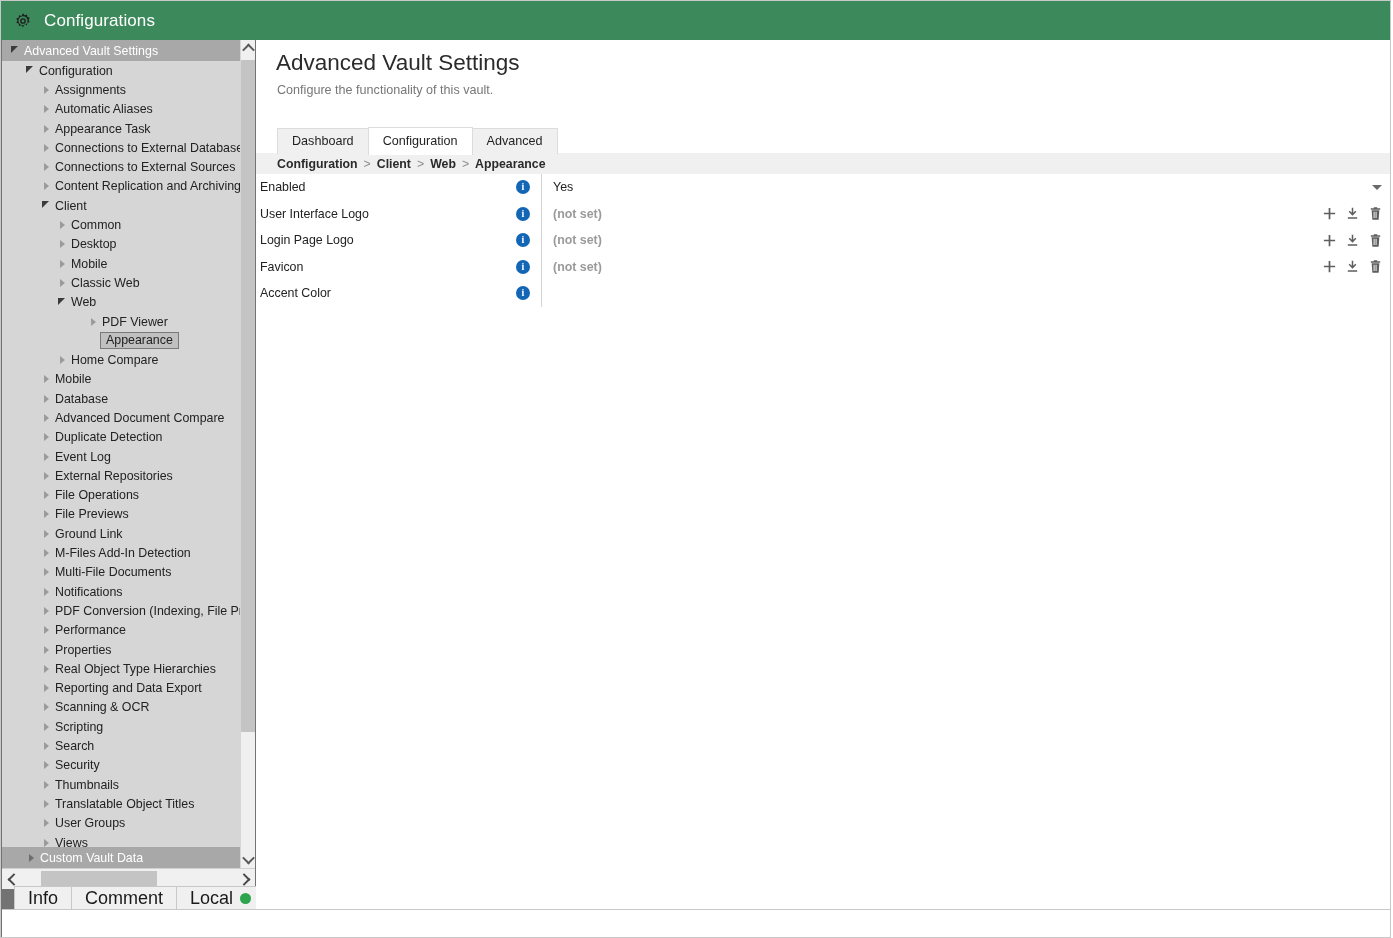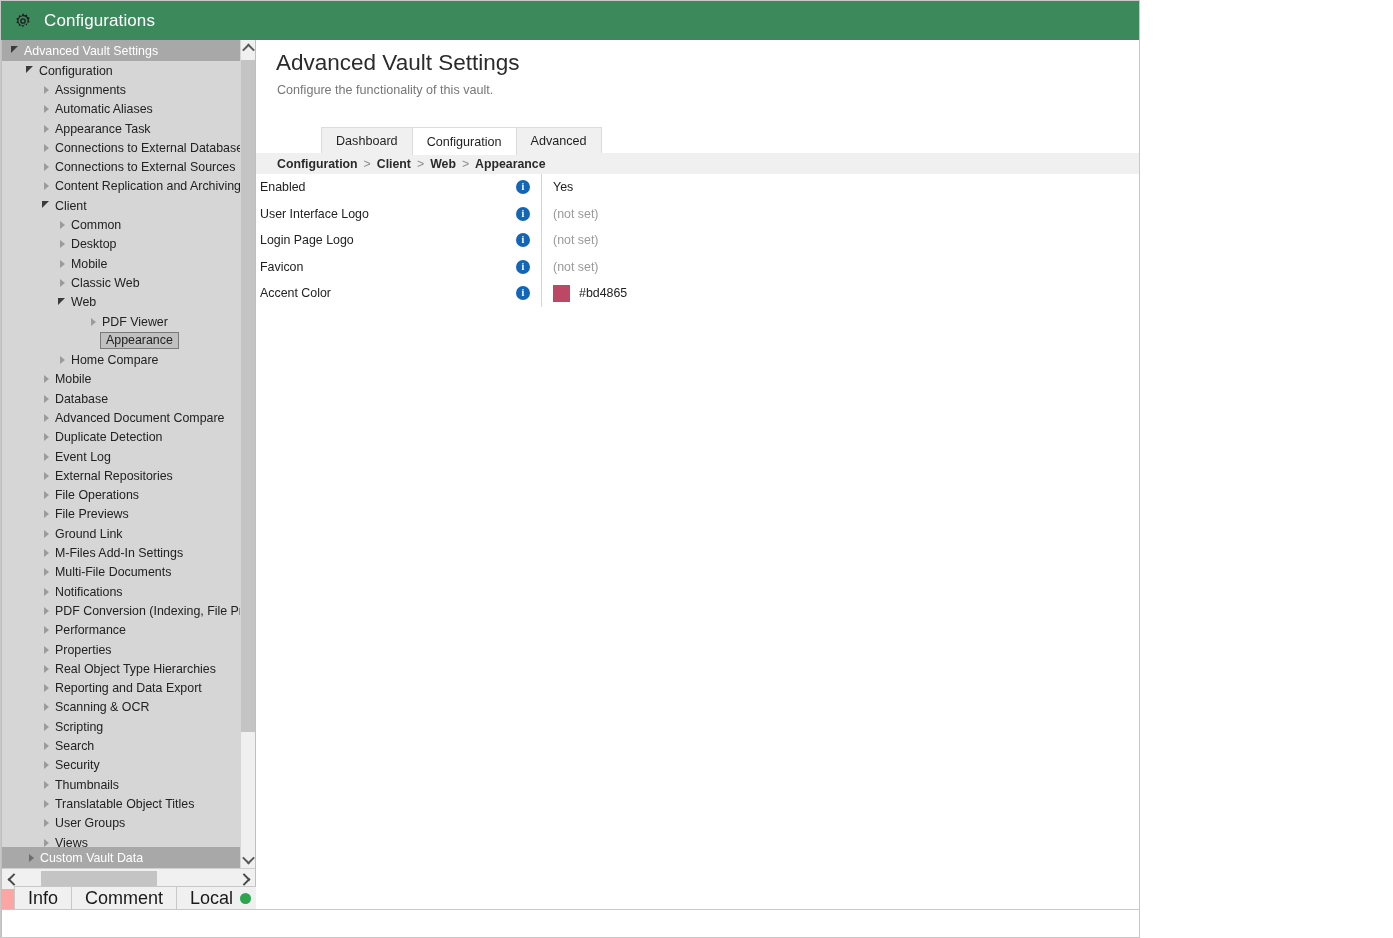--- a/index.html
+++ b/index.html
@@ -6,23 +6,23 @@
   html, body {
     margin: 0; padding: 0;
     width: 1393px; height: 938px;
     overflow: hidden;
     background: #ffffff;
     font-family: "Liberation Sans", sans-serif;
   }
 
   #app {
     position: relative;
-    width: 1140px;
+    width: 1391px;
     height: 938px;
-    background: #fca5a5;
+    background: #737373;
     border: 1px solid #c8c8c8;
     overflow: hidden;
   }
 
   
   .titlebar {
     position: absolute;
     left: 0; top: 0;
     width: 1393px; height: 39px;
     background: #3c8a5c;
@@ -243,24 +243,23 @@
     position: absolute;
     left: 21px; top: 43px;
     font-size: 12.6px;
     color: #777777;
   }
 
   .tabrow {
     position: absolute;
     left: 21px; top: 87px;
     display: flex;
-    align-items: flex-start;
+    align-items: center;
     height: 27px;
     z-index: 2;
-    margin-left: 44px;
   }
   .tab {
     height: 26px;
     padding: 0 14px;
     display: flex; align-items: center;
     font-size: 12.6px;
     color: #1f1f1f;
     background: #f0f0f0;
     border: 1px solid #dcdcdc;
     border-bottom: none;
@@ -339,21 +338,21 @@
   }
   .srow .svalue {
     flex: 1;
     padding-left: 11px;
     font-size: 12.4px;
     color: #222222;
     display: flex;
     align-items: center;
     gap: 9px;
   }
-  .svalue.notset { color: #9a9a9a; }
+  .svalue.notset { color: #9a9a9a; font-weight: bold; }
   .swatch {
     width: 17px; height: 17px;
     background: #bd4865;
     display: block;
     flex: 0 0 auto;
   }
 
   .rowactions {
     position: absolute;
     right: 9px;
@@ -500,21 +499,21 @@
           <div class="node lvl2">
             <span class="tw collapsed"></span>
             <span class="lbl">File Previews</span>
           </div>
           <div class="node lvl2">
             <span class="tw collapsed"></span>
             <span class="lbl">Ground Link</span>
           </div>
           <div class="node lvl2">
             <span class="tw collapsed"></span>
-            <span class="lbl">M-Files Add-In Settings</span>
+            <span class="lbl">M-Files Add-In Detection</span>
           </div>
           <div class="node lvl2">
             <span class="tw collapsed"></span>
             <span class="lbl">Multi-File Documents</span>
           </div>
           <div class="node lvl2">
             <span class="tw collapsed"></span>
             <span class="lbl">Notifications</span>
           </div>
           <div class="node lvl2">
@@ -734,21 +733,17 @@
               </svg>
             </div>
           </div>
         </div>
         <div class="srow">
           <div class="slabel">Accent Color</div>
           <div class="sinfo">
             <span class="infoicon">i</span>
           </div>
           <div class="sdivider"></div>
-          <div class="svalue">
-            <span class="swatch" style="background: rgb(189, 72, 101);"></span>
-            <span>#bd4865</span>
-          </div>
         </div>
       </div>
   </div>
 
 </div>
 
 </body></html>

